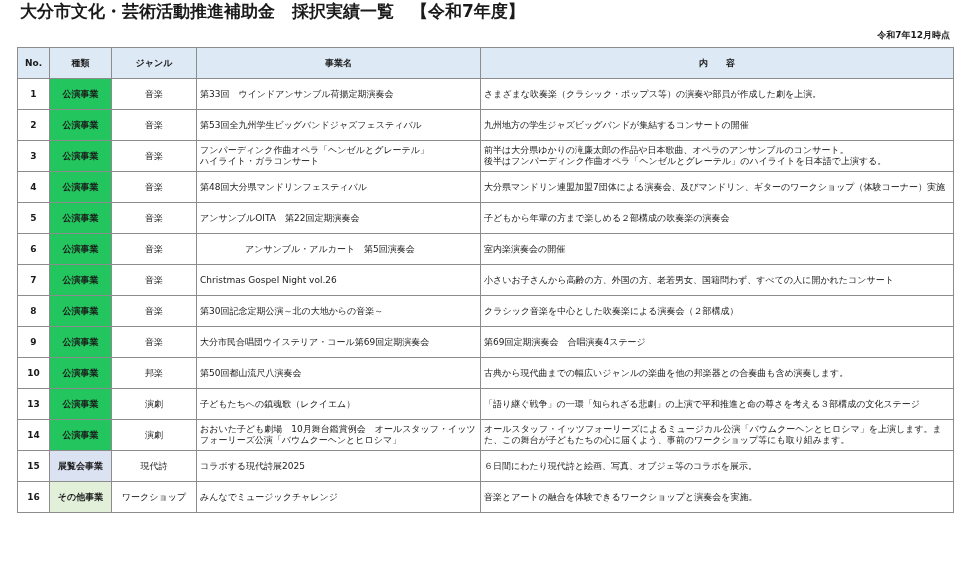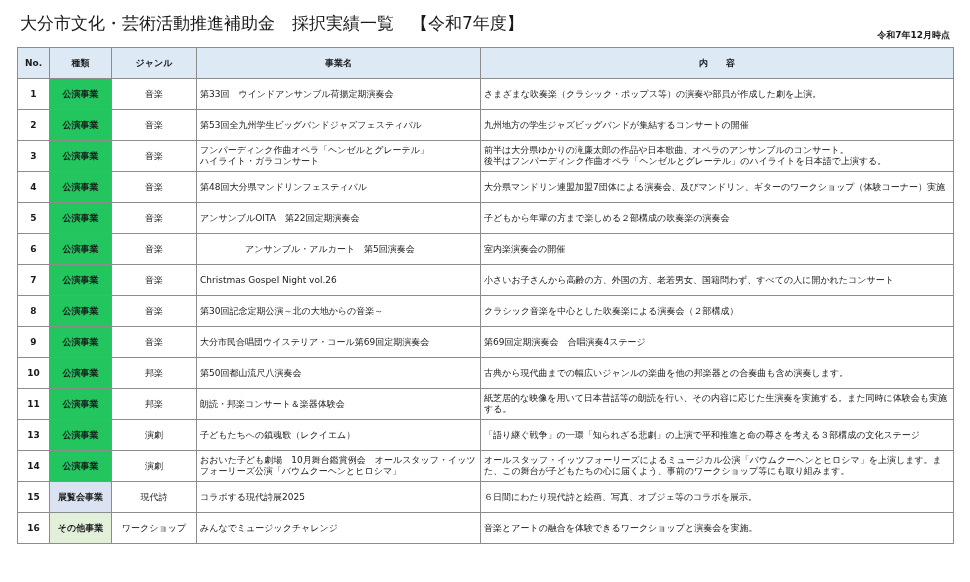--- a/index.html
+++ b/index.html
@@ -1,18 +1,18 @@
 <!DOCTYPE html>
 <html><head>
 <meta charset="utf-8">
 <style>
   html, body { margin:0; padding:0; background:#ffffff; }
   body { width:970px; height:582px; overflow:hidden; position:relative;
          font-family:"DejaVu Sans", "Liberation Sans", sans-serif; color:#1a1a1a; }
-  .title { position:absolute; left:20px; top:12px; font-size:17px; font-weight:normal;
+  .title { position:absolute; left:20px; top:0; font-size:17px; font-weight:bold;
            letter-spacing:0px; white-space:nowrap; }
   .asof { position:absolute; right:20px; top:29px; font-size:9px; font-weight:bold; white-space:nowrap; }
   table { position:absolute; left:17px; top:47px; width:936px; border-collapse:collapse;
           table-layout:fixed; font-size:9px; }
   th, td { border:1px solid #8c8c8c; padding:0 3px; overflow:hidden; }
   th { background:#dde9f5; font-weight:bold; height:30px; text-align:center; font-size:9px; }
   td { height:30px; line-height:11px; }
   td.no { text-align:center; font-weight:bold; }
   td.type { text-align:center; font-weight:bold; }
   td.genre { text-align:center; }
@@ -114,27 +114,20 @@
         <td class="content" style="white-space: pre-line;">第69回定期演奏会　合唱演奏4ステージ</td>
       </tr>
       <tr>
         <td class="no" style="white-space: pre-line;">10</td>
         <td class="type t-koen" style="white-space: pre-line;">公演事業</td>
         <td class="genre" style="white-space: pre-line;">邦楽</td>
         <td class="name" style="white-space: pre-line;">第50回都山流尺八演奏会</td>
         <td class="content" style="white-space: pre-line;">古典から現代曲までの幅広いジャンルの楽曲を他の邦楽器との合奏曲も含め演奏します。</td>
       </tr>
       <tr>
-        <td class="no" style="white-space: pre-line;">11</td>
-        <td class="type t-koen" style="white-space: pre-line;">公演事業</td>
-        <td class="genre" style="white-space: pre-line;">邦楽</td>
-        <td class="name" style="white-space: pre-line;">朗読・邦楽コンサート＆楽器体験会</td>
-        <td class="content" style="white-space: pre-line;">紙芝居的な映像を用いて日本昔話等の朗読を行い、その内容に応じた生演奏を実施する。また同時に体験会も実施する。</td>
-      </tr>
-      <tr>
         <td class="no" style="white-space: pre-line;">13</td>
         <td class="type t-koen" style="white-space: pre-line;">公演事業</td>
         <td class="genre" style="white-space: pre-line;">演劇</td>
         <td class="name" style="white-space: pre-line;">子どもたちへの鎮魂歌（レクイエム）</td>
         <td class="content" style="white-space: pre-line;">「語り継ぐ戦争」の一環「知られざる悲劇」の上演で平和推進と命の尊さを考える３部構成の文化ステージ</td>
       </tr>
       <tr>
         <td class="no" style="white-space: pre-line;">14</td>
         <td class="type t-koen" style="white-space: pre-line;">公演事業</td>
         <td class="genre" style="white-space: pre-line;">演劇</td>

